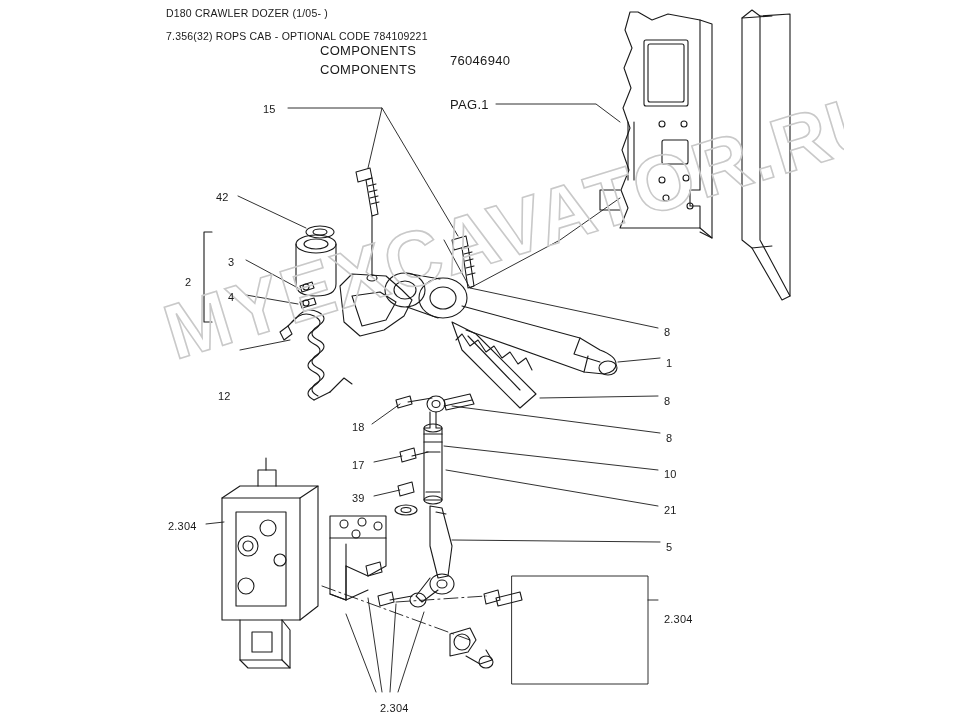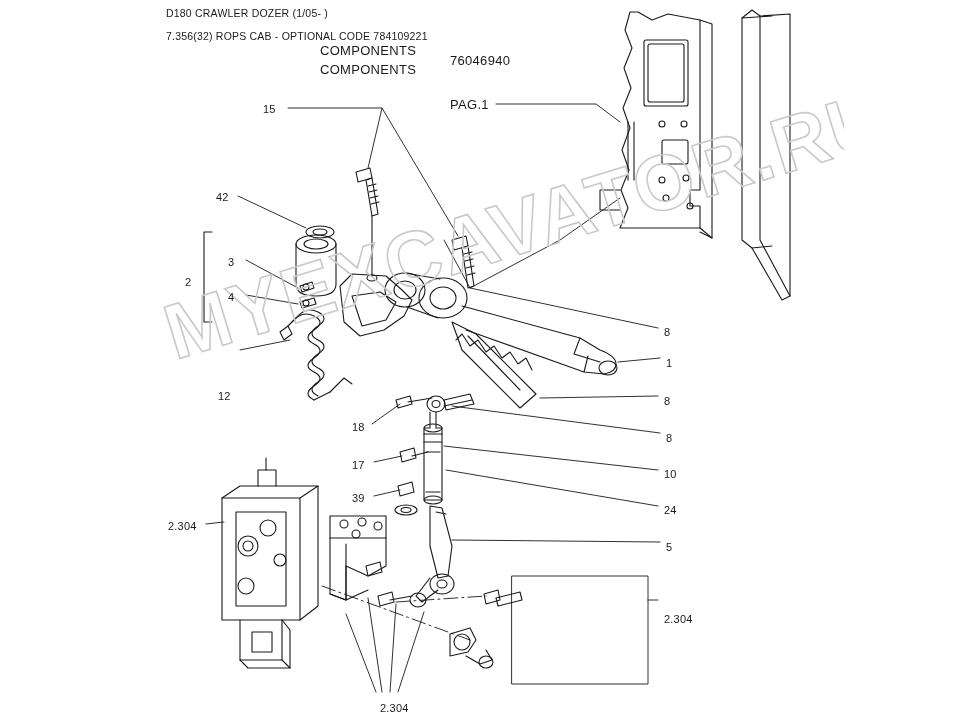--- a/index.html
+++ b/index.html
@@ -273,19 +273,19 @@
   <div class="txt callout" style="left:228px; top:292px;">4</div>
   <div class="txt callout" style="left:218px; top:347px;margin-top:44px;">12</div>
   <div class="txt callout" style="left:664px; top:327px;">8</div>
   <div class="txt callout" style="left:666px; top:358px;">1</div>
   <div class="txt callout" style="left:664px; top:396px;">8</div>
   <div class="txt callout" style="left:352px; top:422px;">18</div>
   <div class="txt callout" style="left:666px; top:433px;">8</div>
   <div class="txt callout" style="left:352px; top:460px;">17</div>
   <div class="txt callout" style="left:664px; top:469px;text-align:right;">10</div>
   <div class="txt callout" style="left:352px; top:493px;">39</div>
-  <div class="txt callout" style="left:664px; top:505px;">24</div>
+  <div class="txt callout" style="left:664px; top:505px;">21</div>
   <div class="txt callout" style="left:666px; top:542px;">5</div>
   <div class="txt callout" style="left:168px; top:521px;">2.304</div>
   <div class="txt callout" style="left:664px; top:614px;">2.304</div>
   <div class="txt callout" style="left:380px; top:703px;">2.304</div>
 
 </div>
 
 </body></html>

